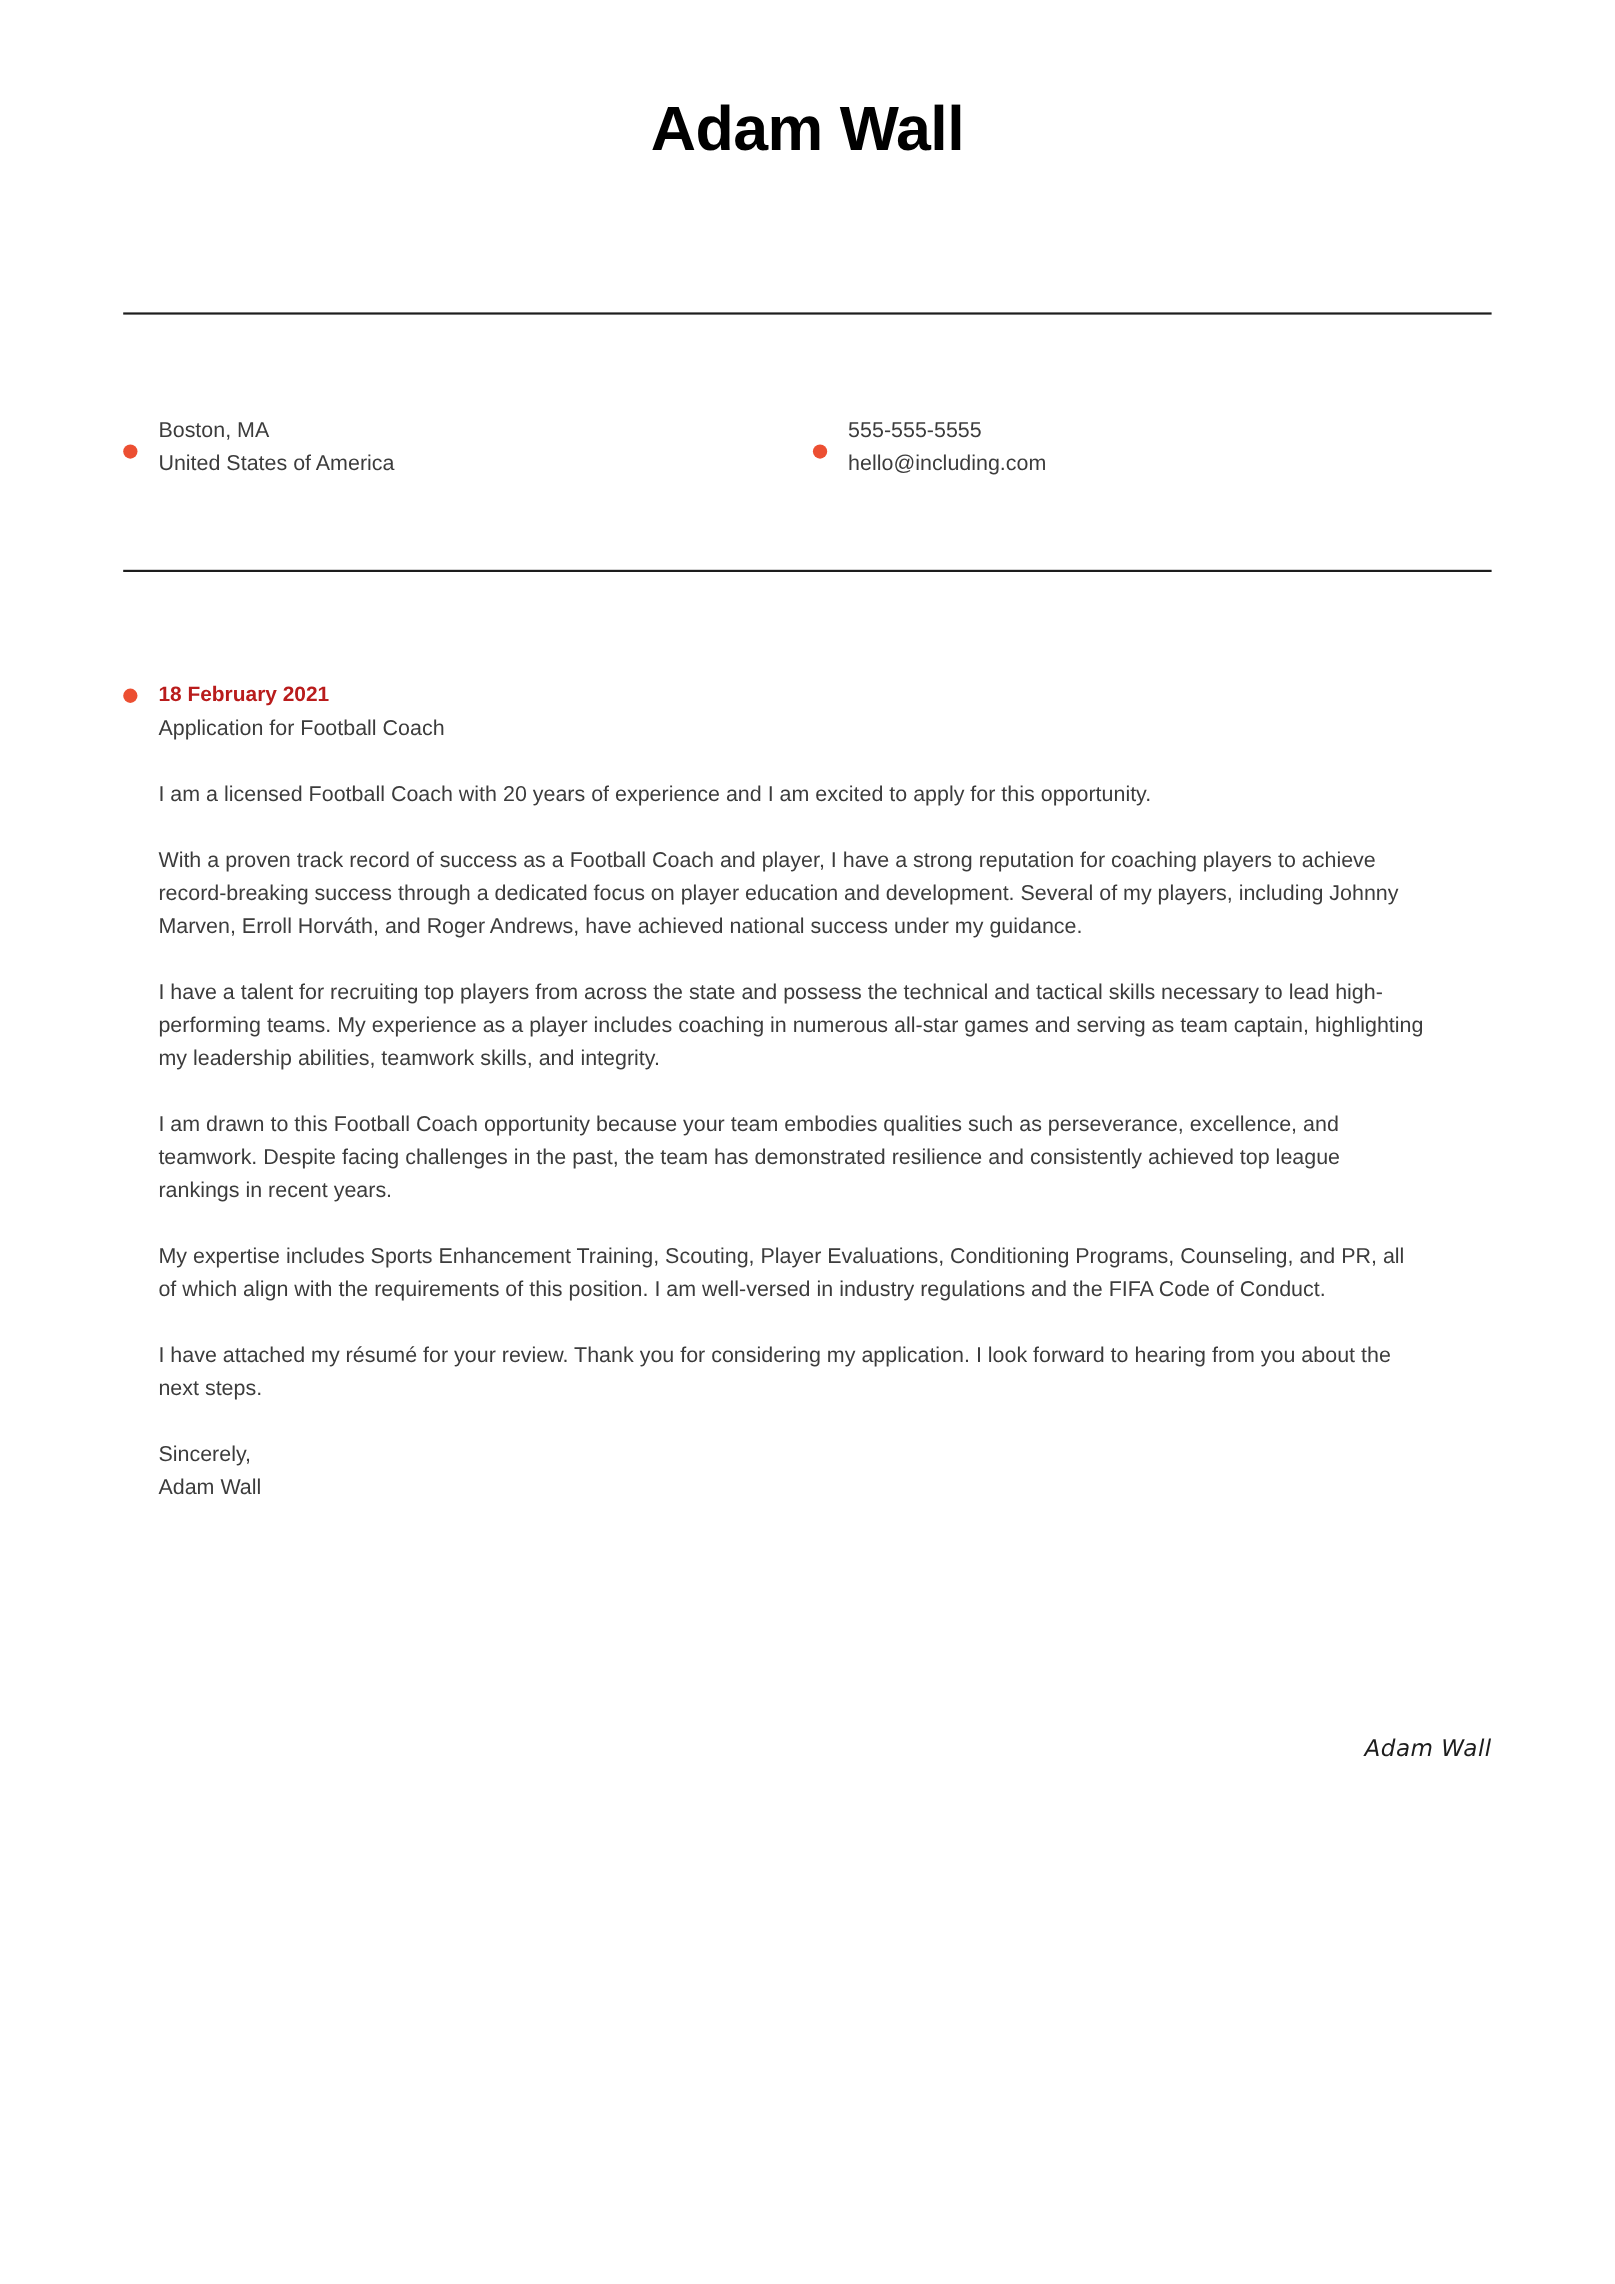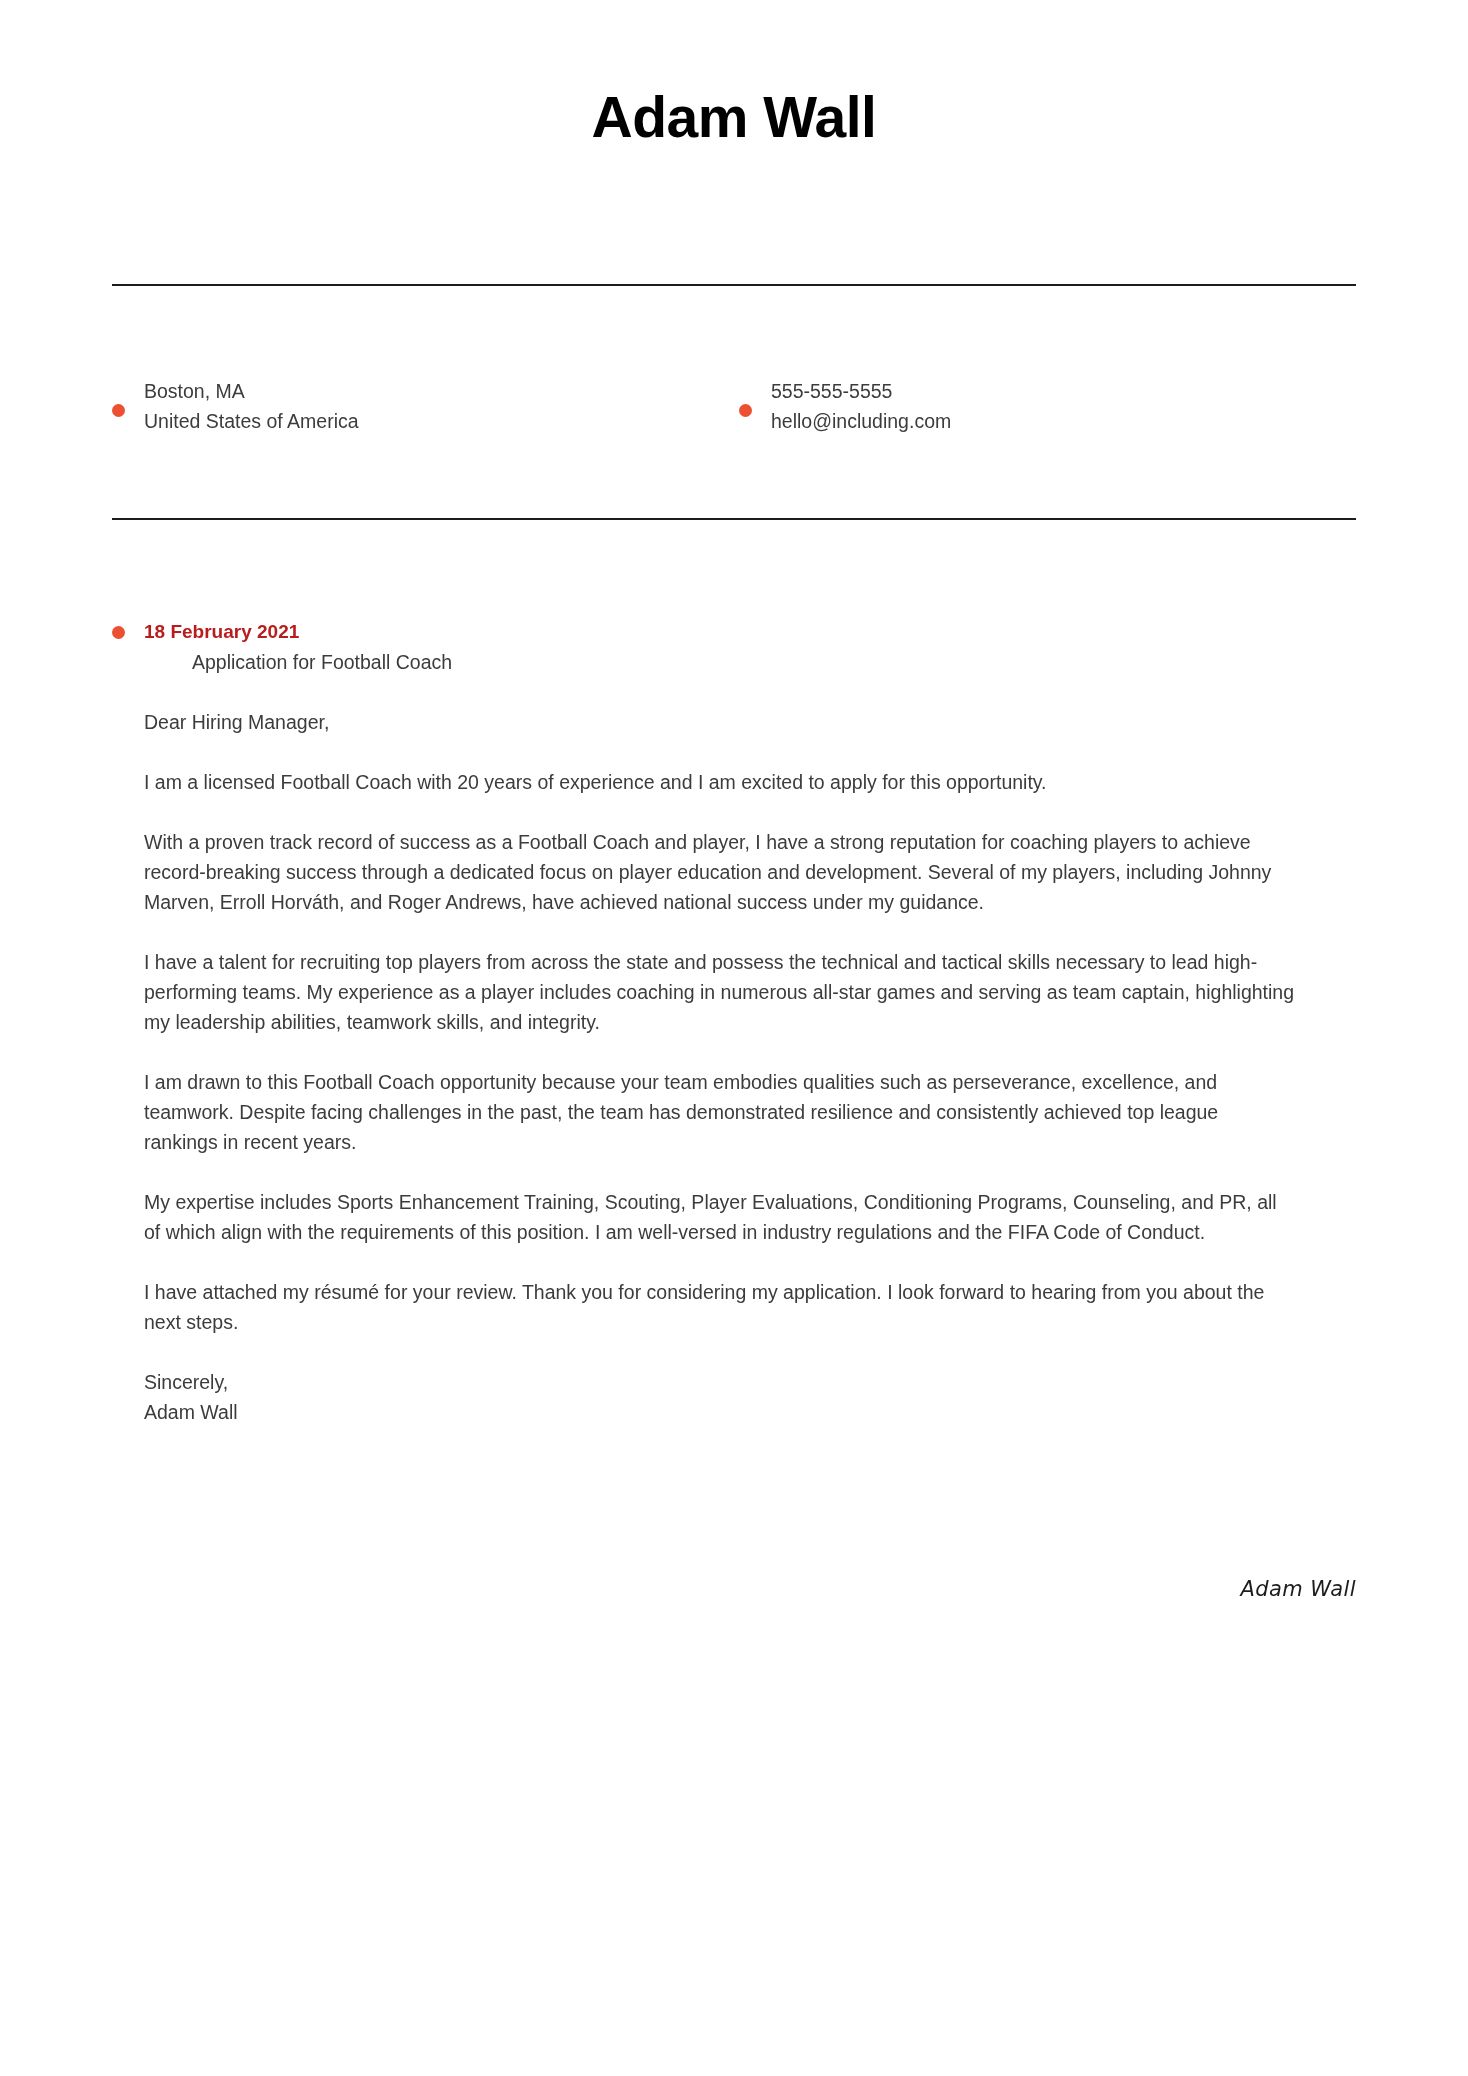--- a/index.html
+++ b/index.html
@@ -104,21 +104,20 @@
   .date-line {
     font-weight: bold;
     color: #b91c1c;
     font-size: 19px;
     line-height: 30px;
   }
   .subject-line {
     font-size: 19.5px;
     line-height: 30px;
     color: #3c3c3c;
-    margin-left: 48px;
   }
   .para {
     margin-top: 30px;
     font-size: 19.5px;
     line-height: 30px;
     color: #3c3c3c;
   }
   .signoff-line { line-height: 30px; }
 
   
@@ -162,21 +161,20 @@
   </div>
 
   <div class="rule rule-bottom"></div>
 
   <div class="letter">
     <span class="letter-bullet"></span>
     <div class="letter-content">
       <div class="date-line">18 February 2021</div>
       <div class="subject-line">Application for Football Coach</div>
 
-      <div class="para">Dear Hiring Manager,</div>
 
       <div class="para">I am a licensed Football Coach with 20 years of experience and I am excited to apply for this opportunity.</div>
       <div class="para">With a proven track record of success as a Football Coach and player, I have a strong reputation for coaching players to achieve record-breaking success through a dedicated focus on player education and development. Several of my players, including Johnny Marven, Erroll Horváth, and Roger Andrews, have achieved national success under my guidance.</div>
       <div class="para">I have a talent for recruiting top players from across the state and possess the technical and tactical skills necessary to lead high-performing teams. My experience as a player includes coaching in numerous all-star games and serving as team captain, highlighting my leadership abilities, teamwork skills, and integrity.</div>
       <div class="para">I am drawn to this Football Coach opportunity because your team embodies qualities such as perseverance, excellence, and teamwork. Despite facing challenges in the past, the team has demonstrated resilience and consistently achieved top league rankings in recent years.</div>
       <div class="para">My expertise includes Sports Enhancement Training, Scouting, Player Evaluations, Conditioning Programs, Counseling, and PR, all of which align with the requirements of this position. I am well-versed in industry regulations and the FIFA Code of Conduct.</div>
       <div class="para">I have attached my résumé for your review. Thank you for considering my application. I look forward to hearing from you about the next steps.</div>
 
       <div class="para">
         <div class="signoff-line">Sincerely,</div>

